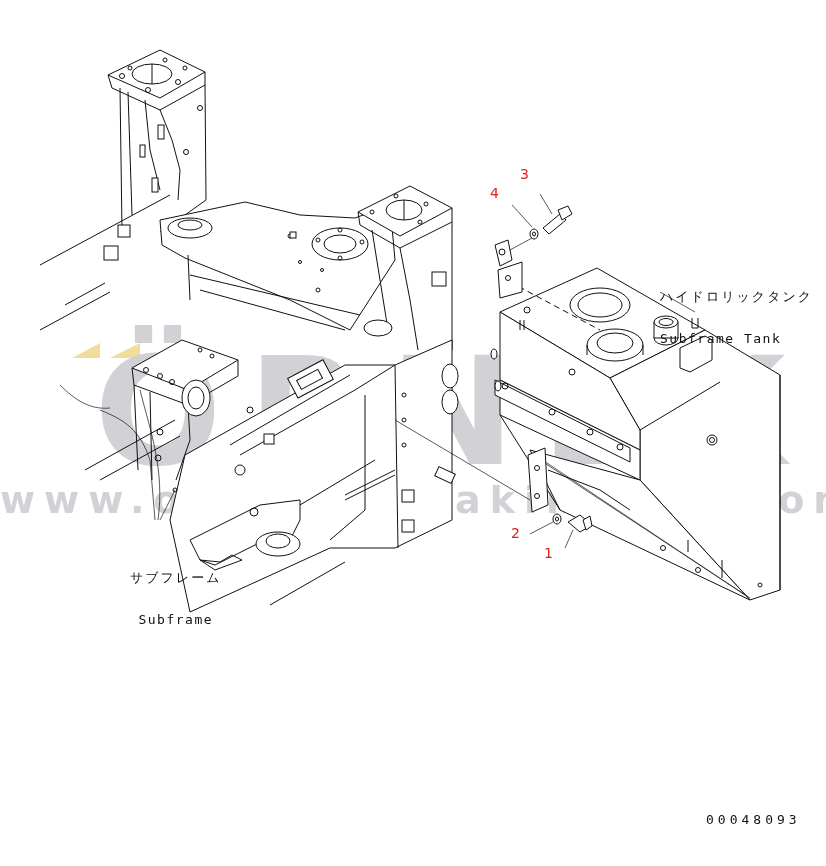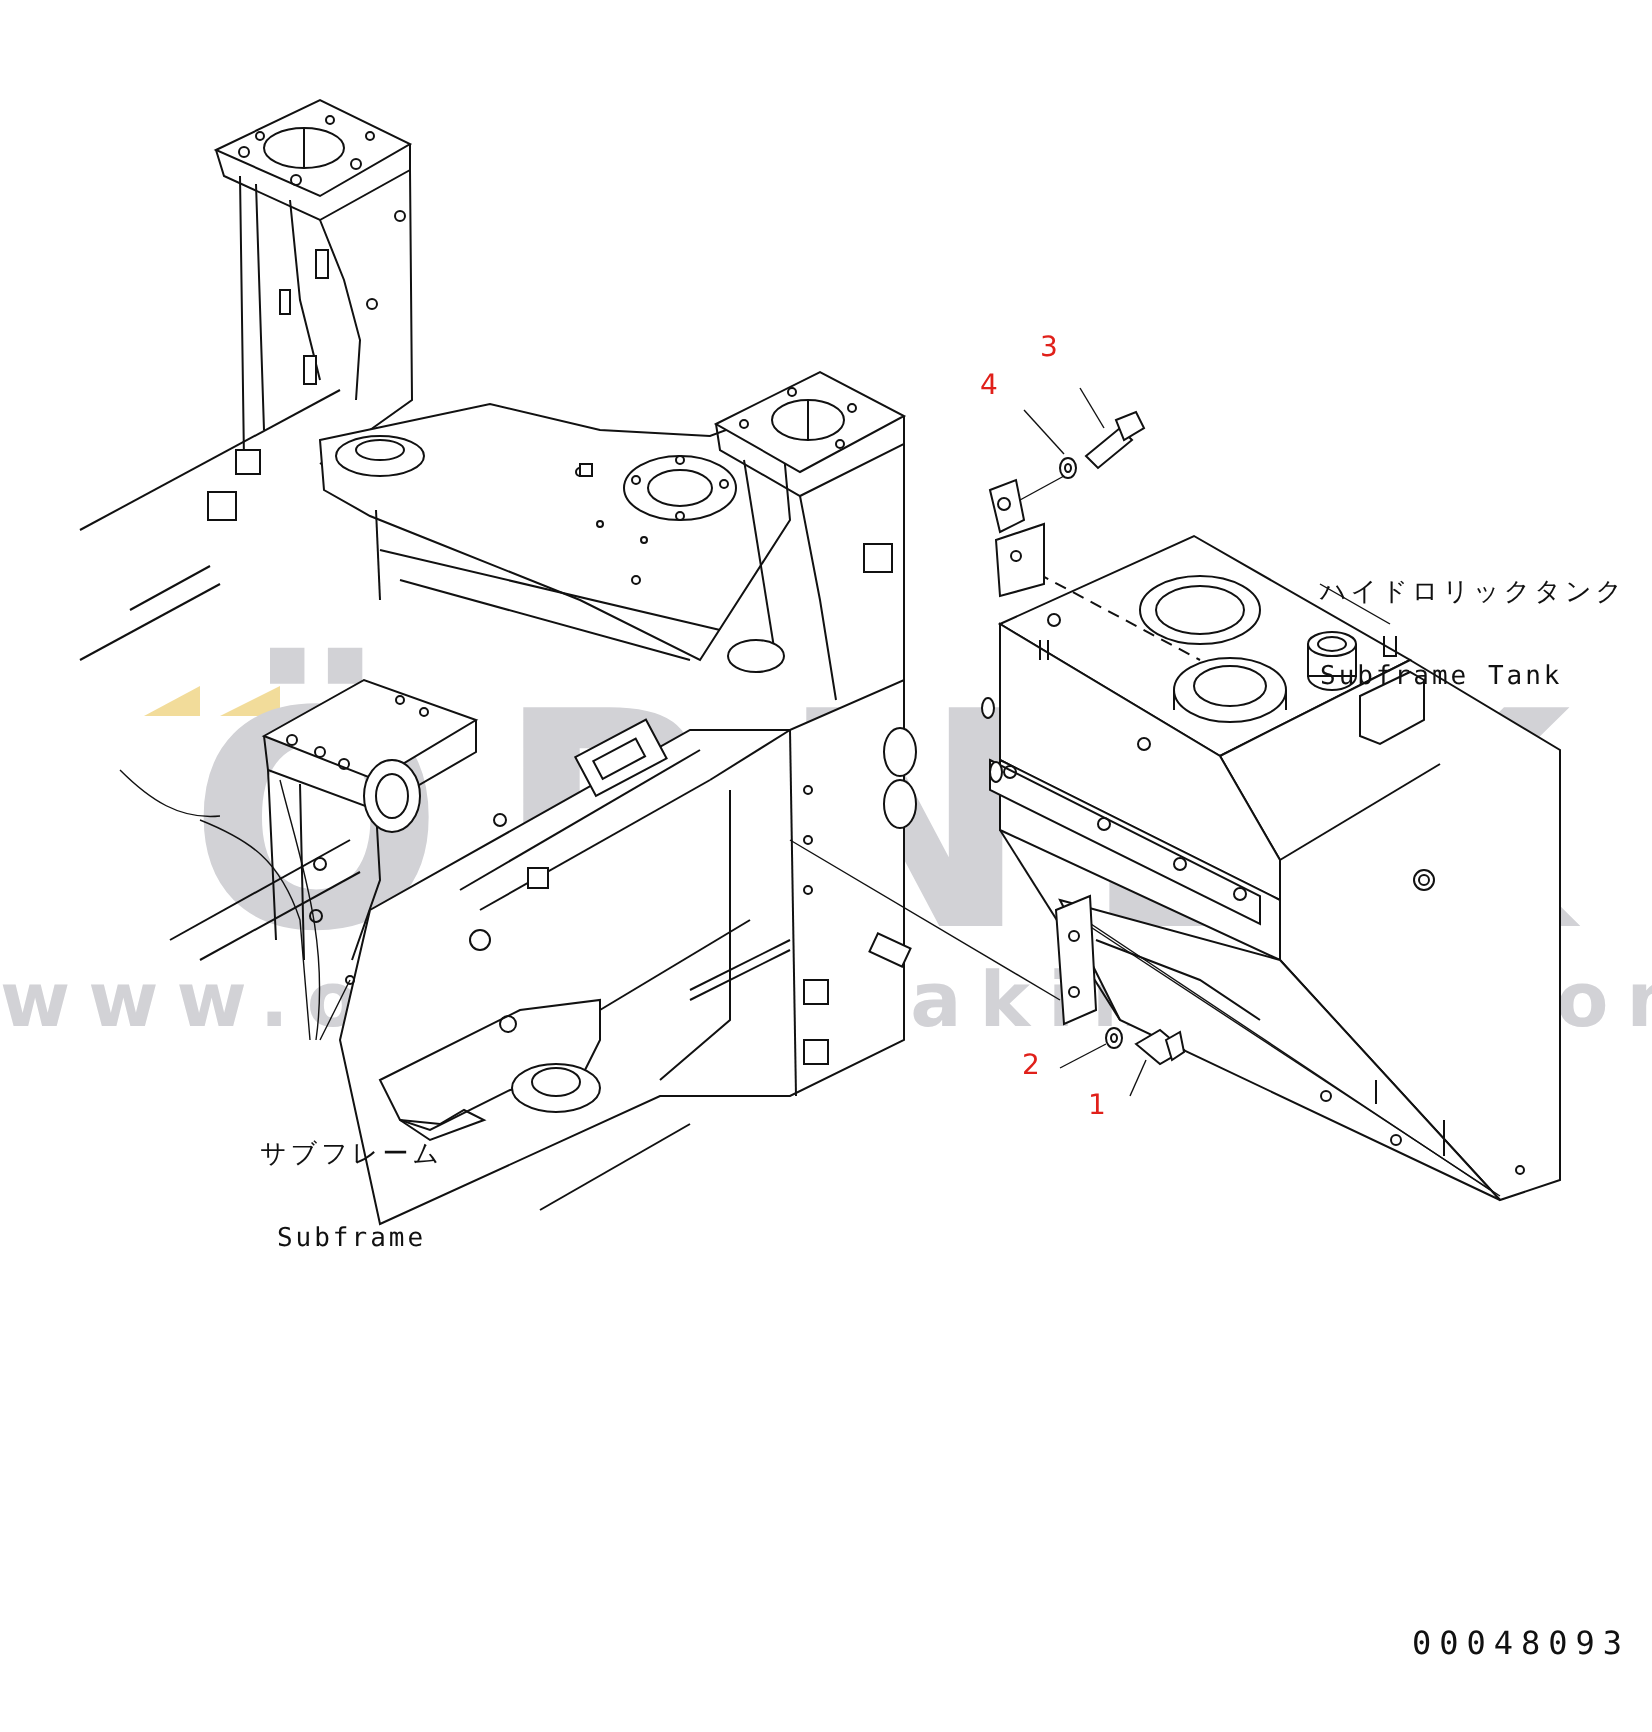--- a/index.html
+++ b/index.html
@@ -8,21 +8,21 @@
     #canvas { position: absolute; left: 0; top: 0; width: 826px; height: 866px; }
     .wm-text { position: absolute; left: 0; width: 826px; text-align: center;
                color: #d2d2d6; font-family: "DejaVu Sans", sans-serif; font-weight: bold;
                pointer-events: none; white-space: nowrap; }
     #wm-brand { top: 352px; font-size: 150px; letter-spacing: 26px; line-height: 120px; height: 120px; padding-left: 40px; }
     #wm-url { top: 478px; font-size: 38px; letter-spacing: 9px; line-height: 44px; }
     .label { position: absolute; font-family: "DejaVu Sans Mono", monospace;
              color: #111; font-size: 13px; line-height: 14px; white-space: pre; }
     .callout { position: absolute; color: #e0201a; font-family: "DejaVu Sans", sans-serif;
                font-size: 14px; line-height: 14px; }
-    #doc-number { position: absolute; left: 706px; top: 812px; font-size: 16px;
+    #doc-number { position: absolute; left: 706px; top: 812px; font-size: 13px;
                   letter-spacing: 4px; color: #111; font-family: "DejaVu Sans Mono", monospace; }
     svg .ln { stroke: #111; stroke-width: 1; fill: none; }
     svg .fl { stroke: #111; stroke-width: 1; fill: #ffffff; }
     svg .thin { stroke: #111; stroke-width: 0.7; fill: none; }
     svg .dash { stroke: #111; stroke-width: 1; fill: none; stroke-dasharray: 6 4; }
   </style>
 </head>
 <body>
 
 <div id="canvas">

